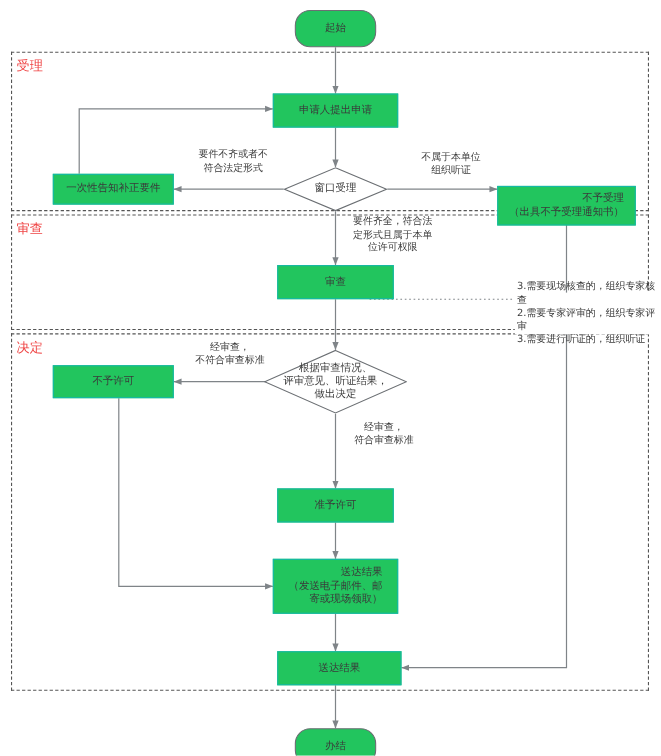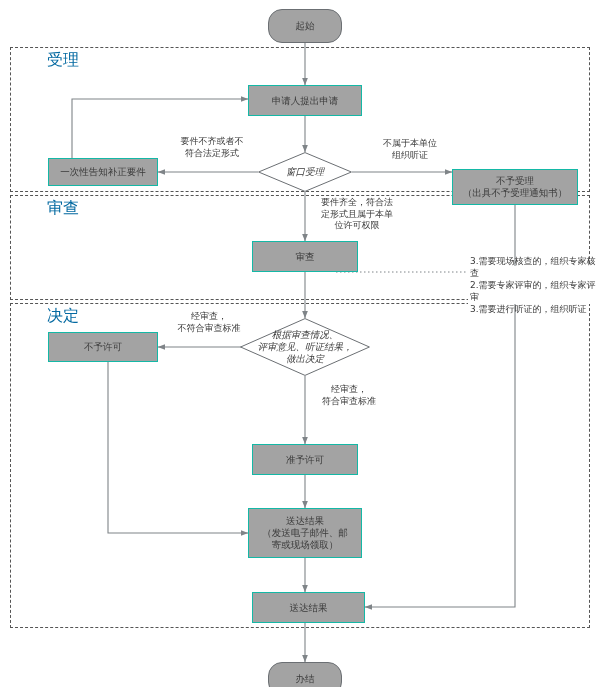--- a/index.html
+++ b/index.html
@@ -17,38 +17,37 @@
   }
   
   .lane{
     position:absolute;
     border:1px dashed #555;
     box-sizing:border-box;
     background:transparent;
   }
   .lane-label{
     position:absolute;
-    font-size:16px;
-    color:#0369a1;
+    font-size:12px;
+    color:#ef4444;
     line-height:14px;
     white-space:nowrap;
-    margin-left:32px;
   }
   
   .node{
     position:absolute;
     box-sizing:border-box;
     display:flex;
     align-items:center;
     justify-content:center;
-    text-align:center;
+    text-align:right;
     font-size:9.5px;
     line-height:12px;
     color:#3a3a3a;
-    background:#a3a3a3;
+    background:#22c55e;
   }
   .rect{
     border:1px solid #14b8a6;
   }
   .terminator{
     border:1px solid #6b6f73;
     border-radius:14px;
   }
   .note{
     font-size:9px;
@@ -56,21 +55,20 @@
     color:#3a3a3a;
     text-align:left;
     border:none;
     background:#ffffff;
     justify-content:flex-start;
     padding-left:2px;
   }
   
   .diamond-wrap{
     position:absolute;
-    font-style:italic;
   }
   .diamond-shape{
     position:absolute;
     left:0;top:0;
     width:100%;height:100%;
   }
   .diamond-text{
     position:absolute;
     left:0;top:0;
     width:100%;height:100%;

